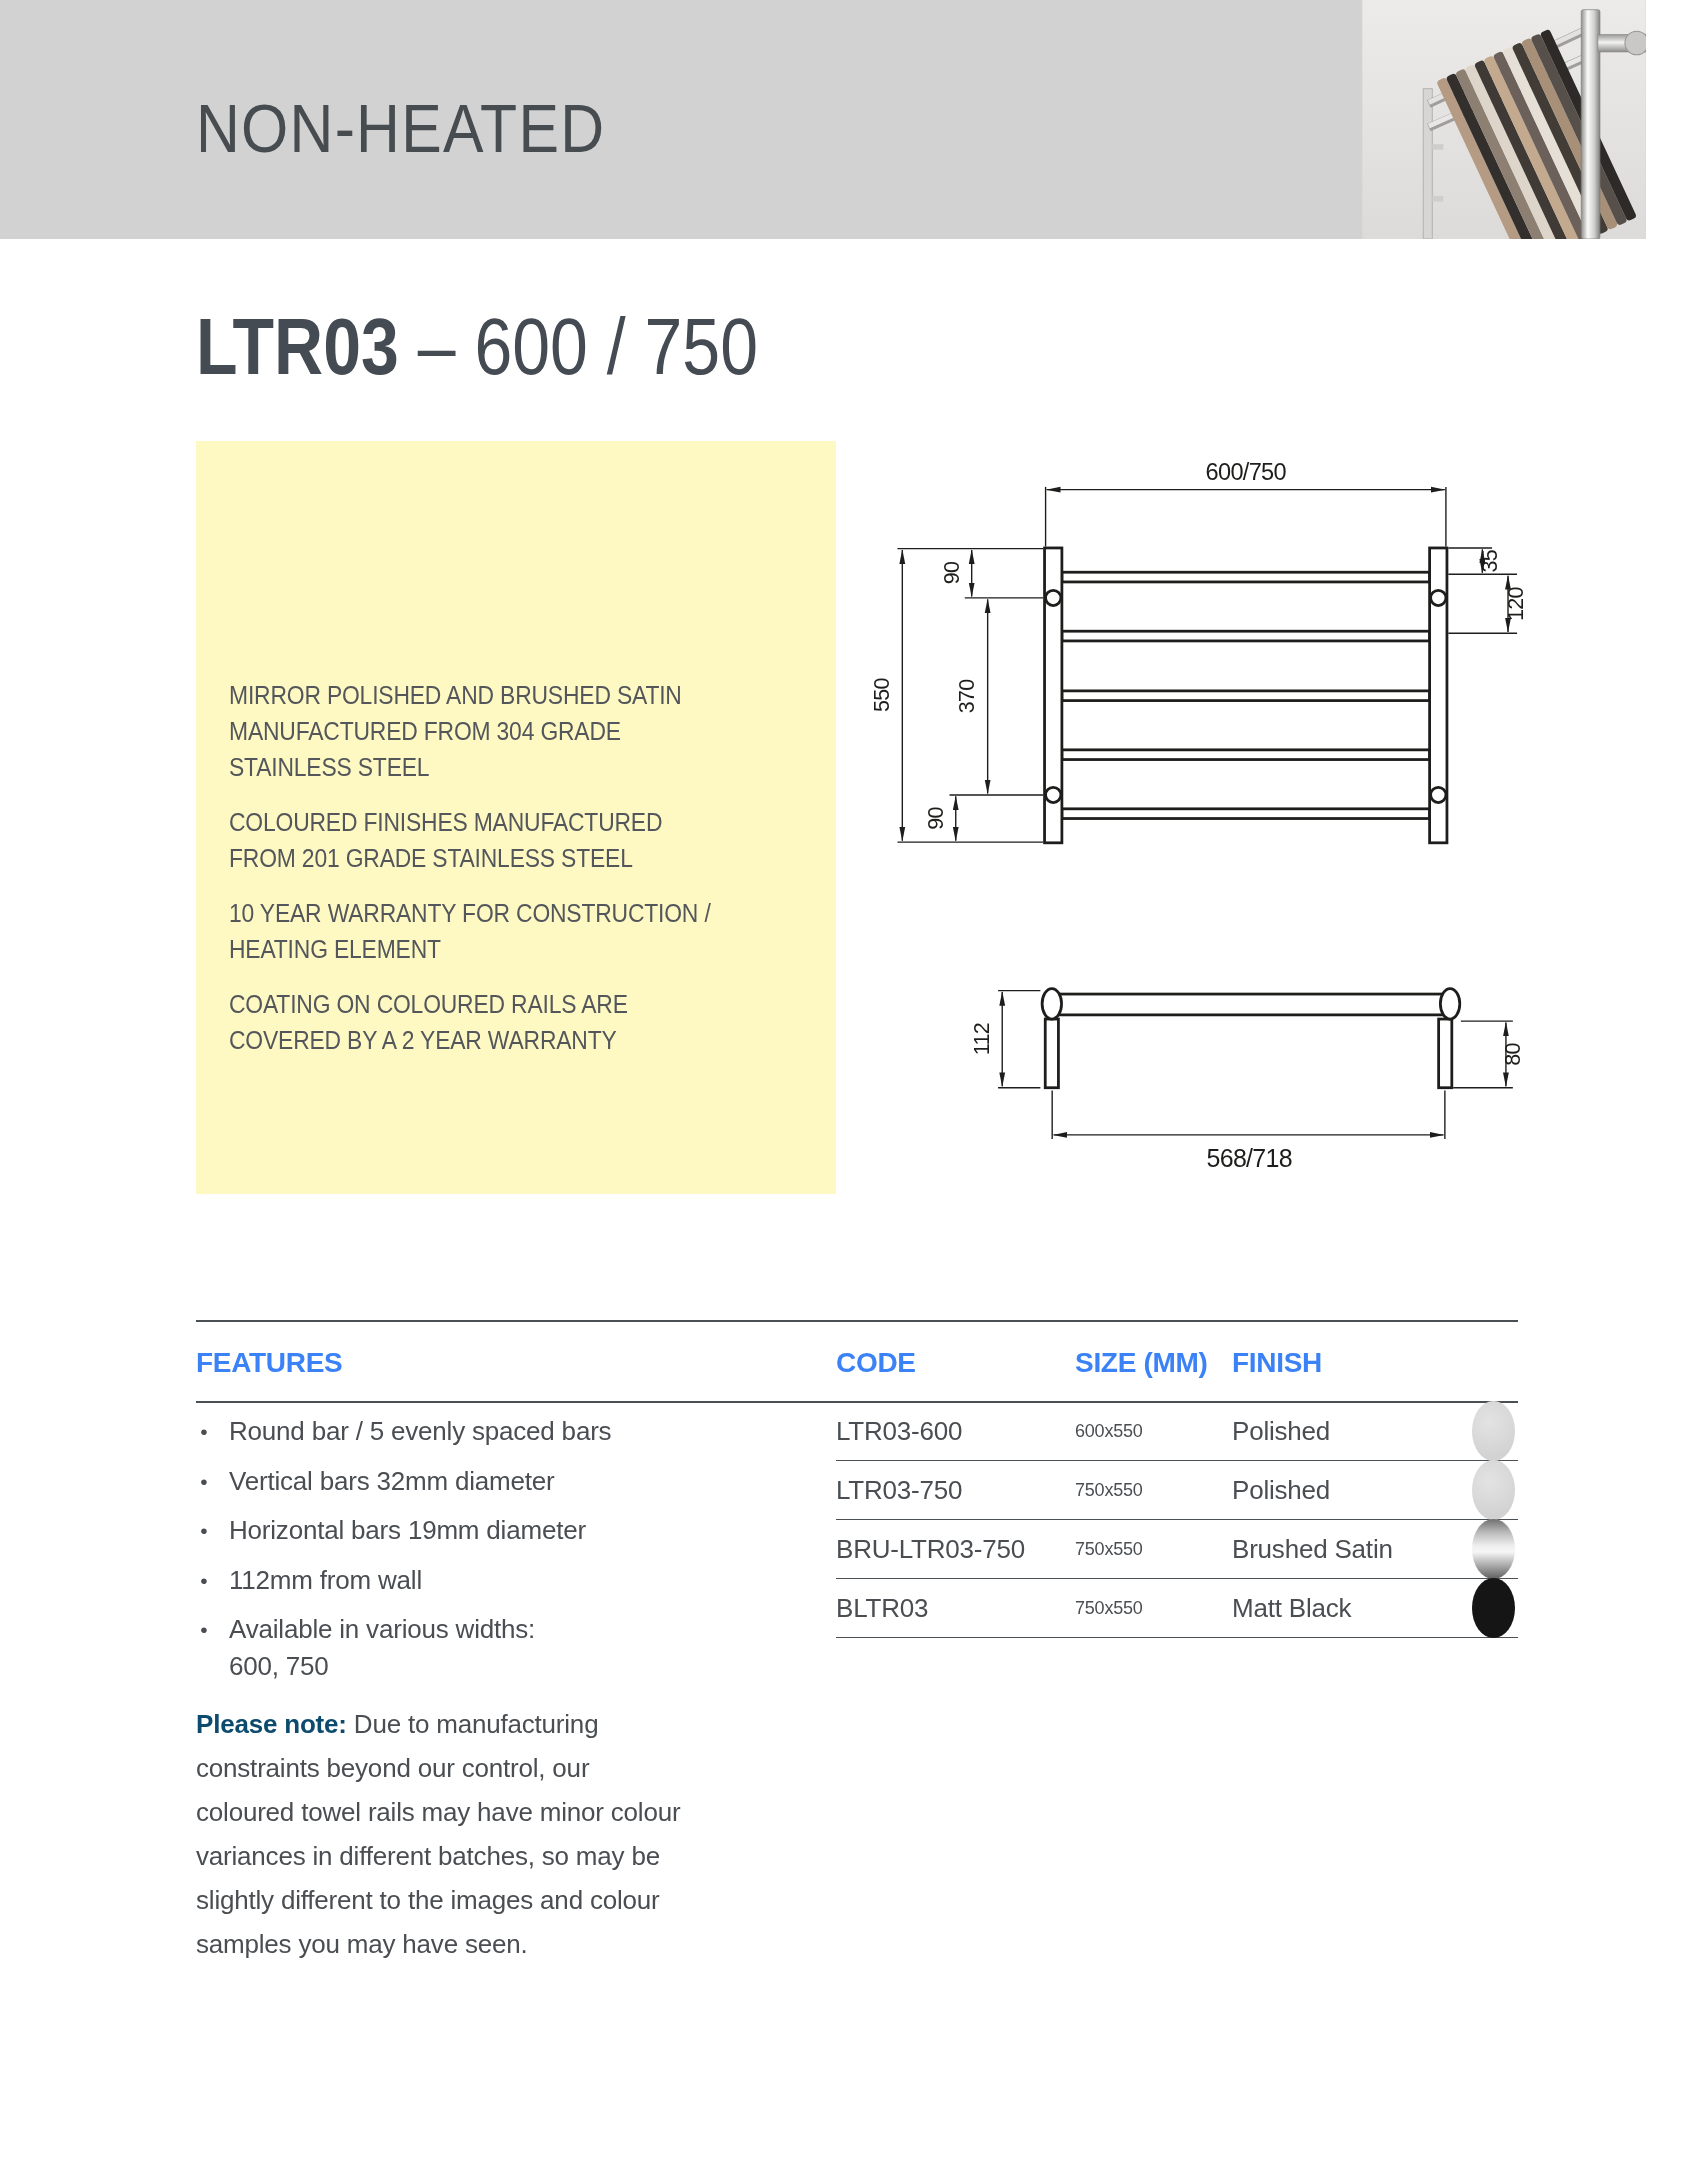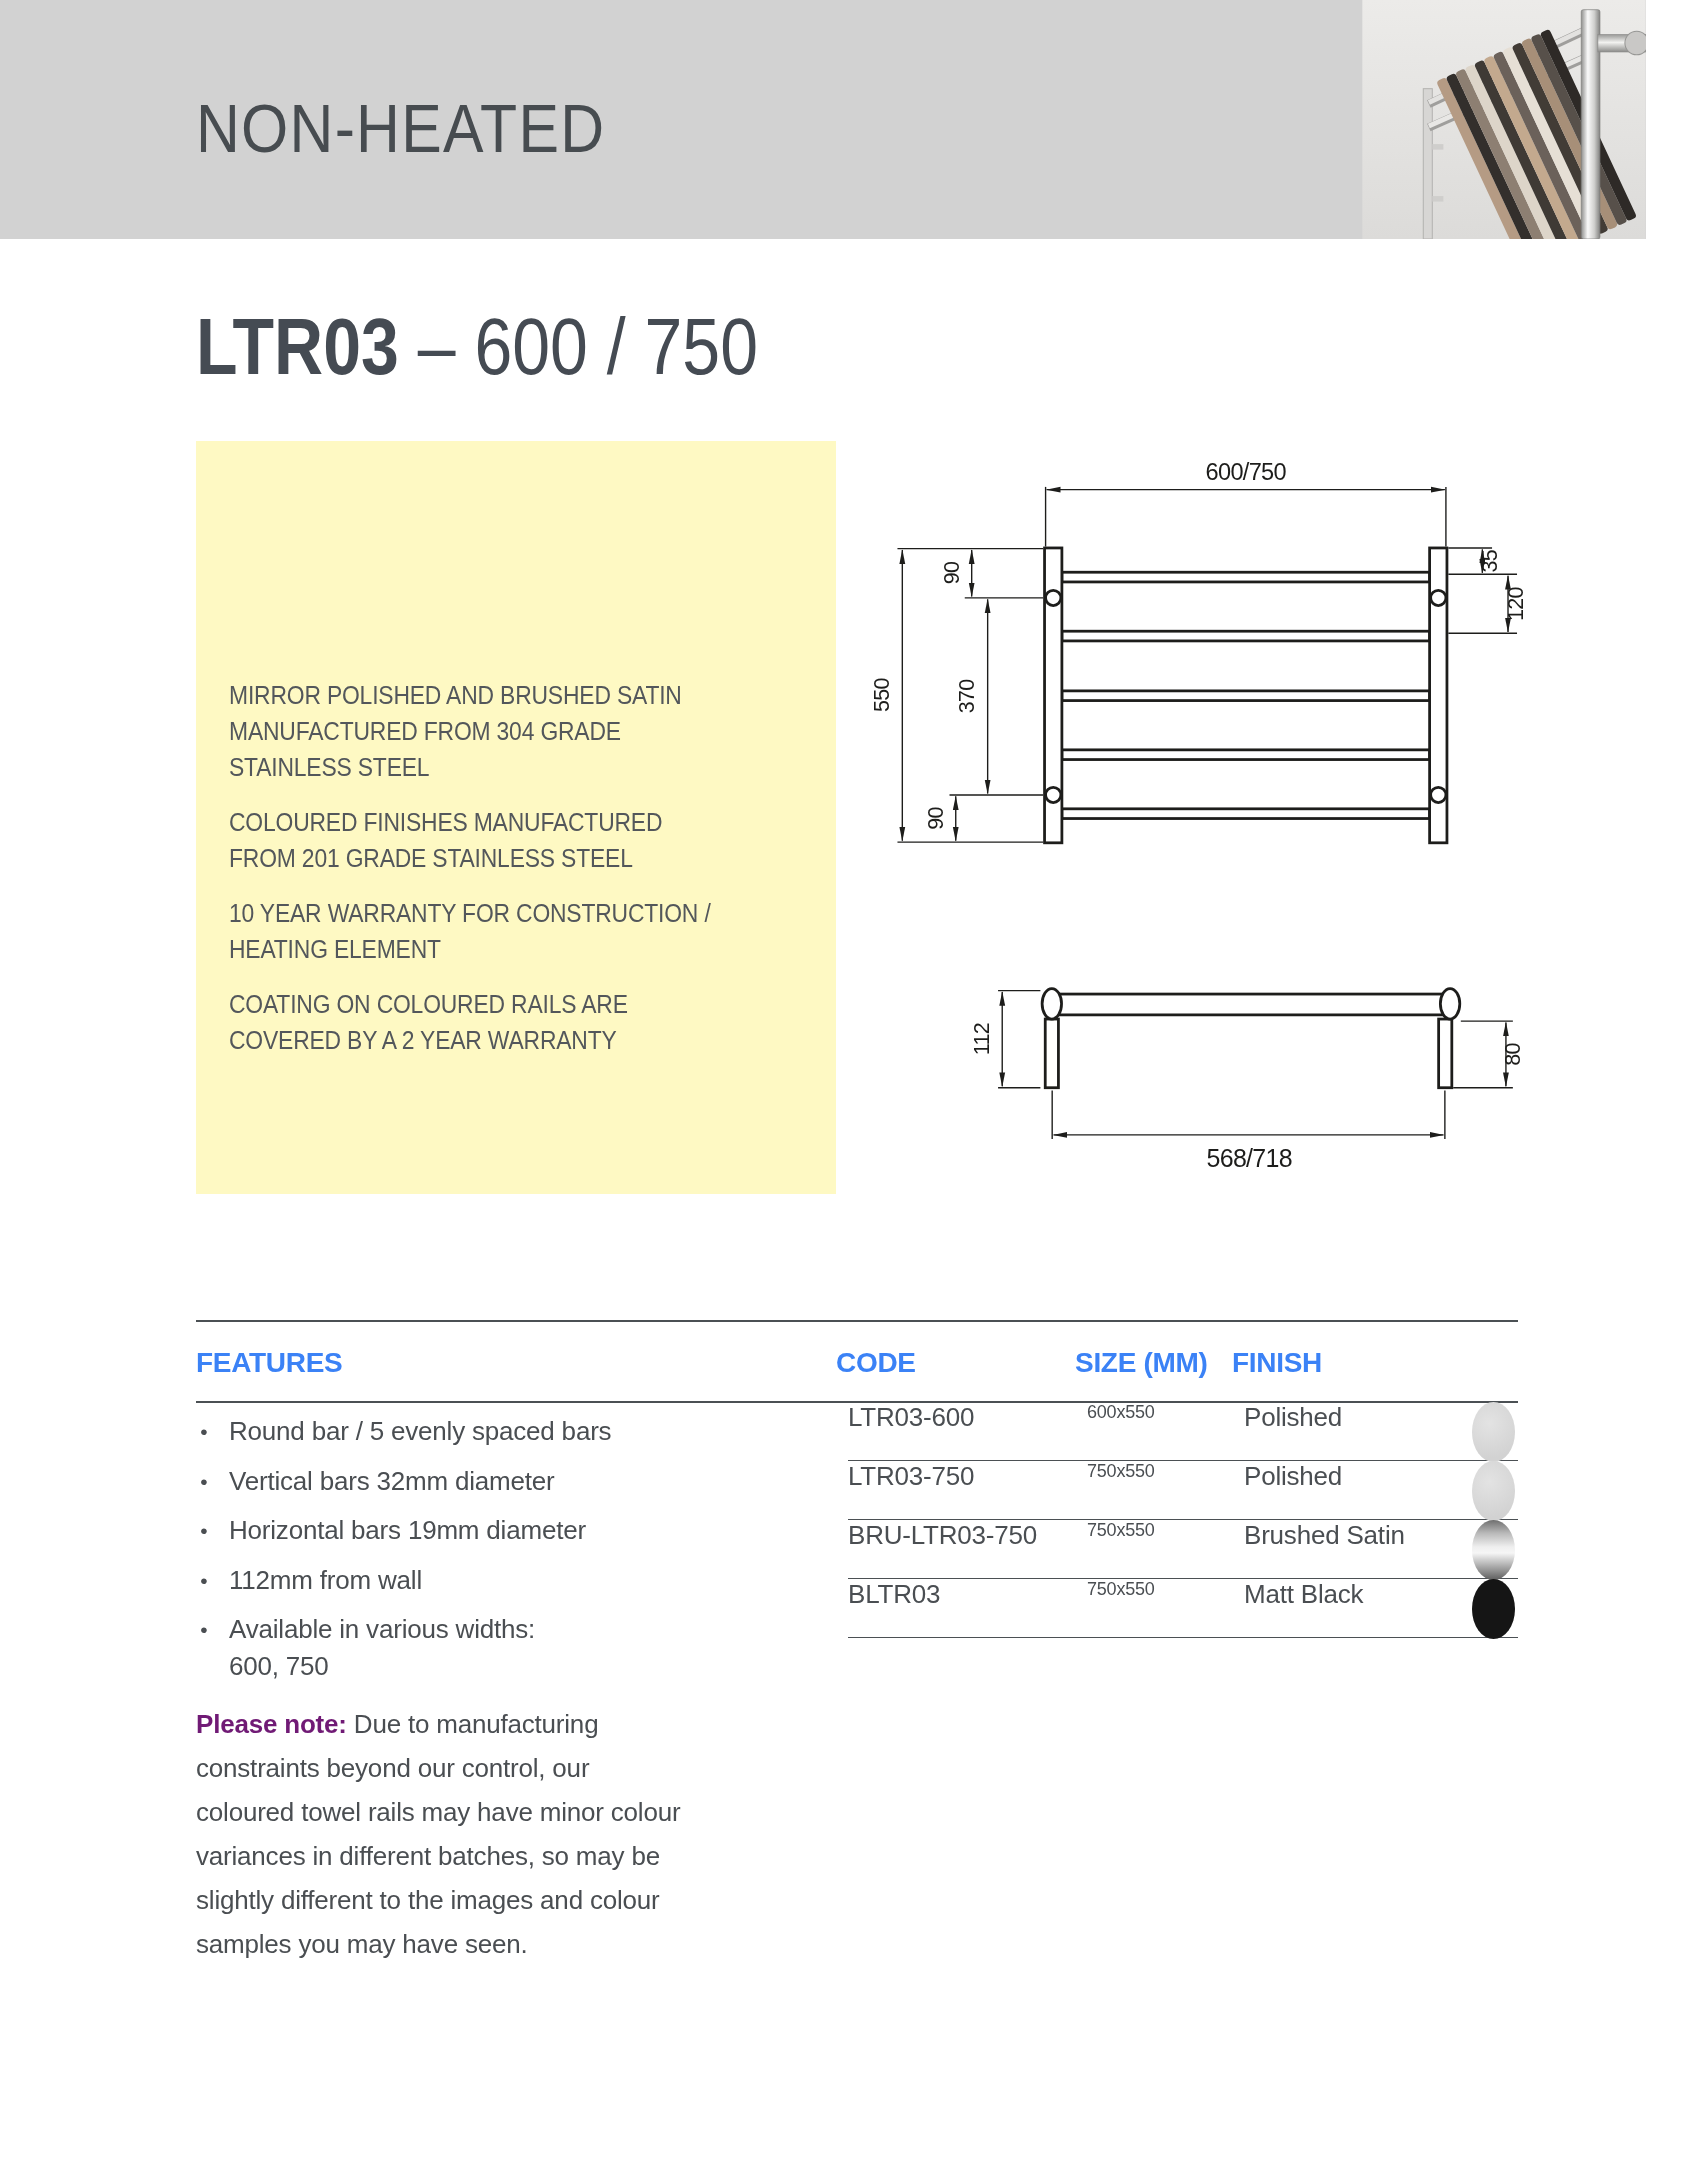--- a/index.html
+++ b/index.html
@@ -42,25 +42,25 @@
   .h-size{left:1075px;}
   .h-finish{left:1232px;}
 
   .features-list{position:absolute;left:196px;top:1413px;width:625px;list-style:none;margin:0;padding:0;}
   .features-list li{position:relative;padding-left:33px;margin:0 0 12.5px 0;font-size:26px;
         line-height:37px;color:#4a4e52;white-space:pre-line;letter-spacing:-0.2px;}
   .features-list li .dot{position:absolute;left:4.2px;top:0;font-size:21px;}
 
   .note{position:absolute;left:196px;top:1702px;width:680px;font-size:26px;line-height:44px;
         color:#4a4e52;letter-spacing:-0.2px;}
-  .note .note-label{font-weight:700;color:#701a75;}
+  .note .note-label{font-weight:700;color:#0c4a6e;}
   .note .note-text{white-space:pre-line;}
 
   .spec-table{position:absolute;left:836px;top:1402px;width:682px;}
-  .t-row{display:flex;height:58px;border-bottom:1.4px solid #4b5054;margin-left:12px;}
+  .t-row{display:flex;align-items:center;height:58px;border-bottom:1.4px solid #4b5054;}
   .t-code{width:239px;font-size:26px;letter-spacing:-0.2px;}
   .t-size{width:157px;font-size:18px;letter-spacing:-0.2px;}
   .t-finish{flex:1;font-size:26px;letter-spacing:-0.2px;}
   .swatch{width:43px;height:60px;border-radius:50%;flex:0 0 auto;margin-right:2.8px;}
   .swatch-polished{background:radial-gradient(circle at 40% 35%, #e3e3e3, #d2d2d2 75%);}
   .swatch-brushed{background:linear-gradient(180deg,#6f6f6f 0%,#b9b9b9 22%,#efefef 45%,#f6f6f6 55%,#a8a8a8 78%,#5e5e5e 100%);}
   .swatch-black{background:#151515;}
 </style>
 </head>
 <body>

